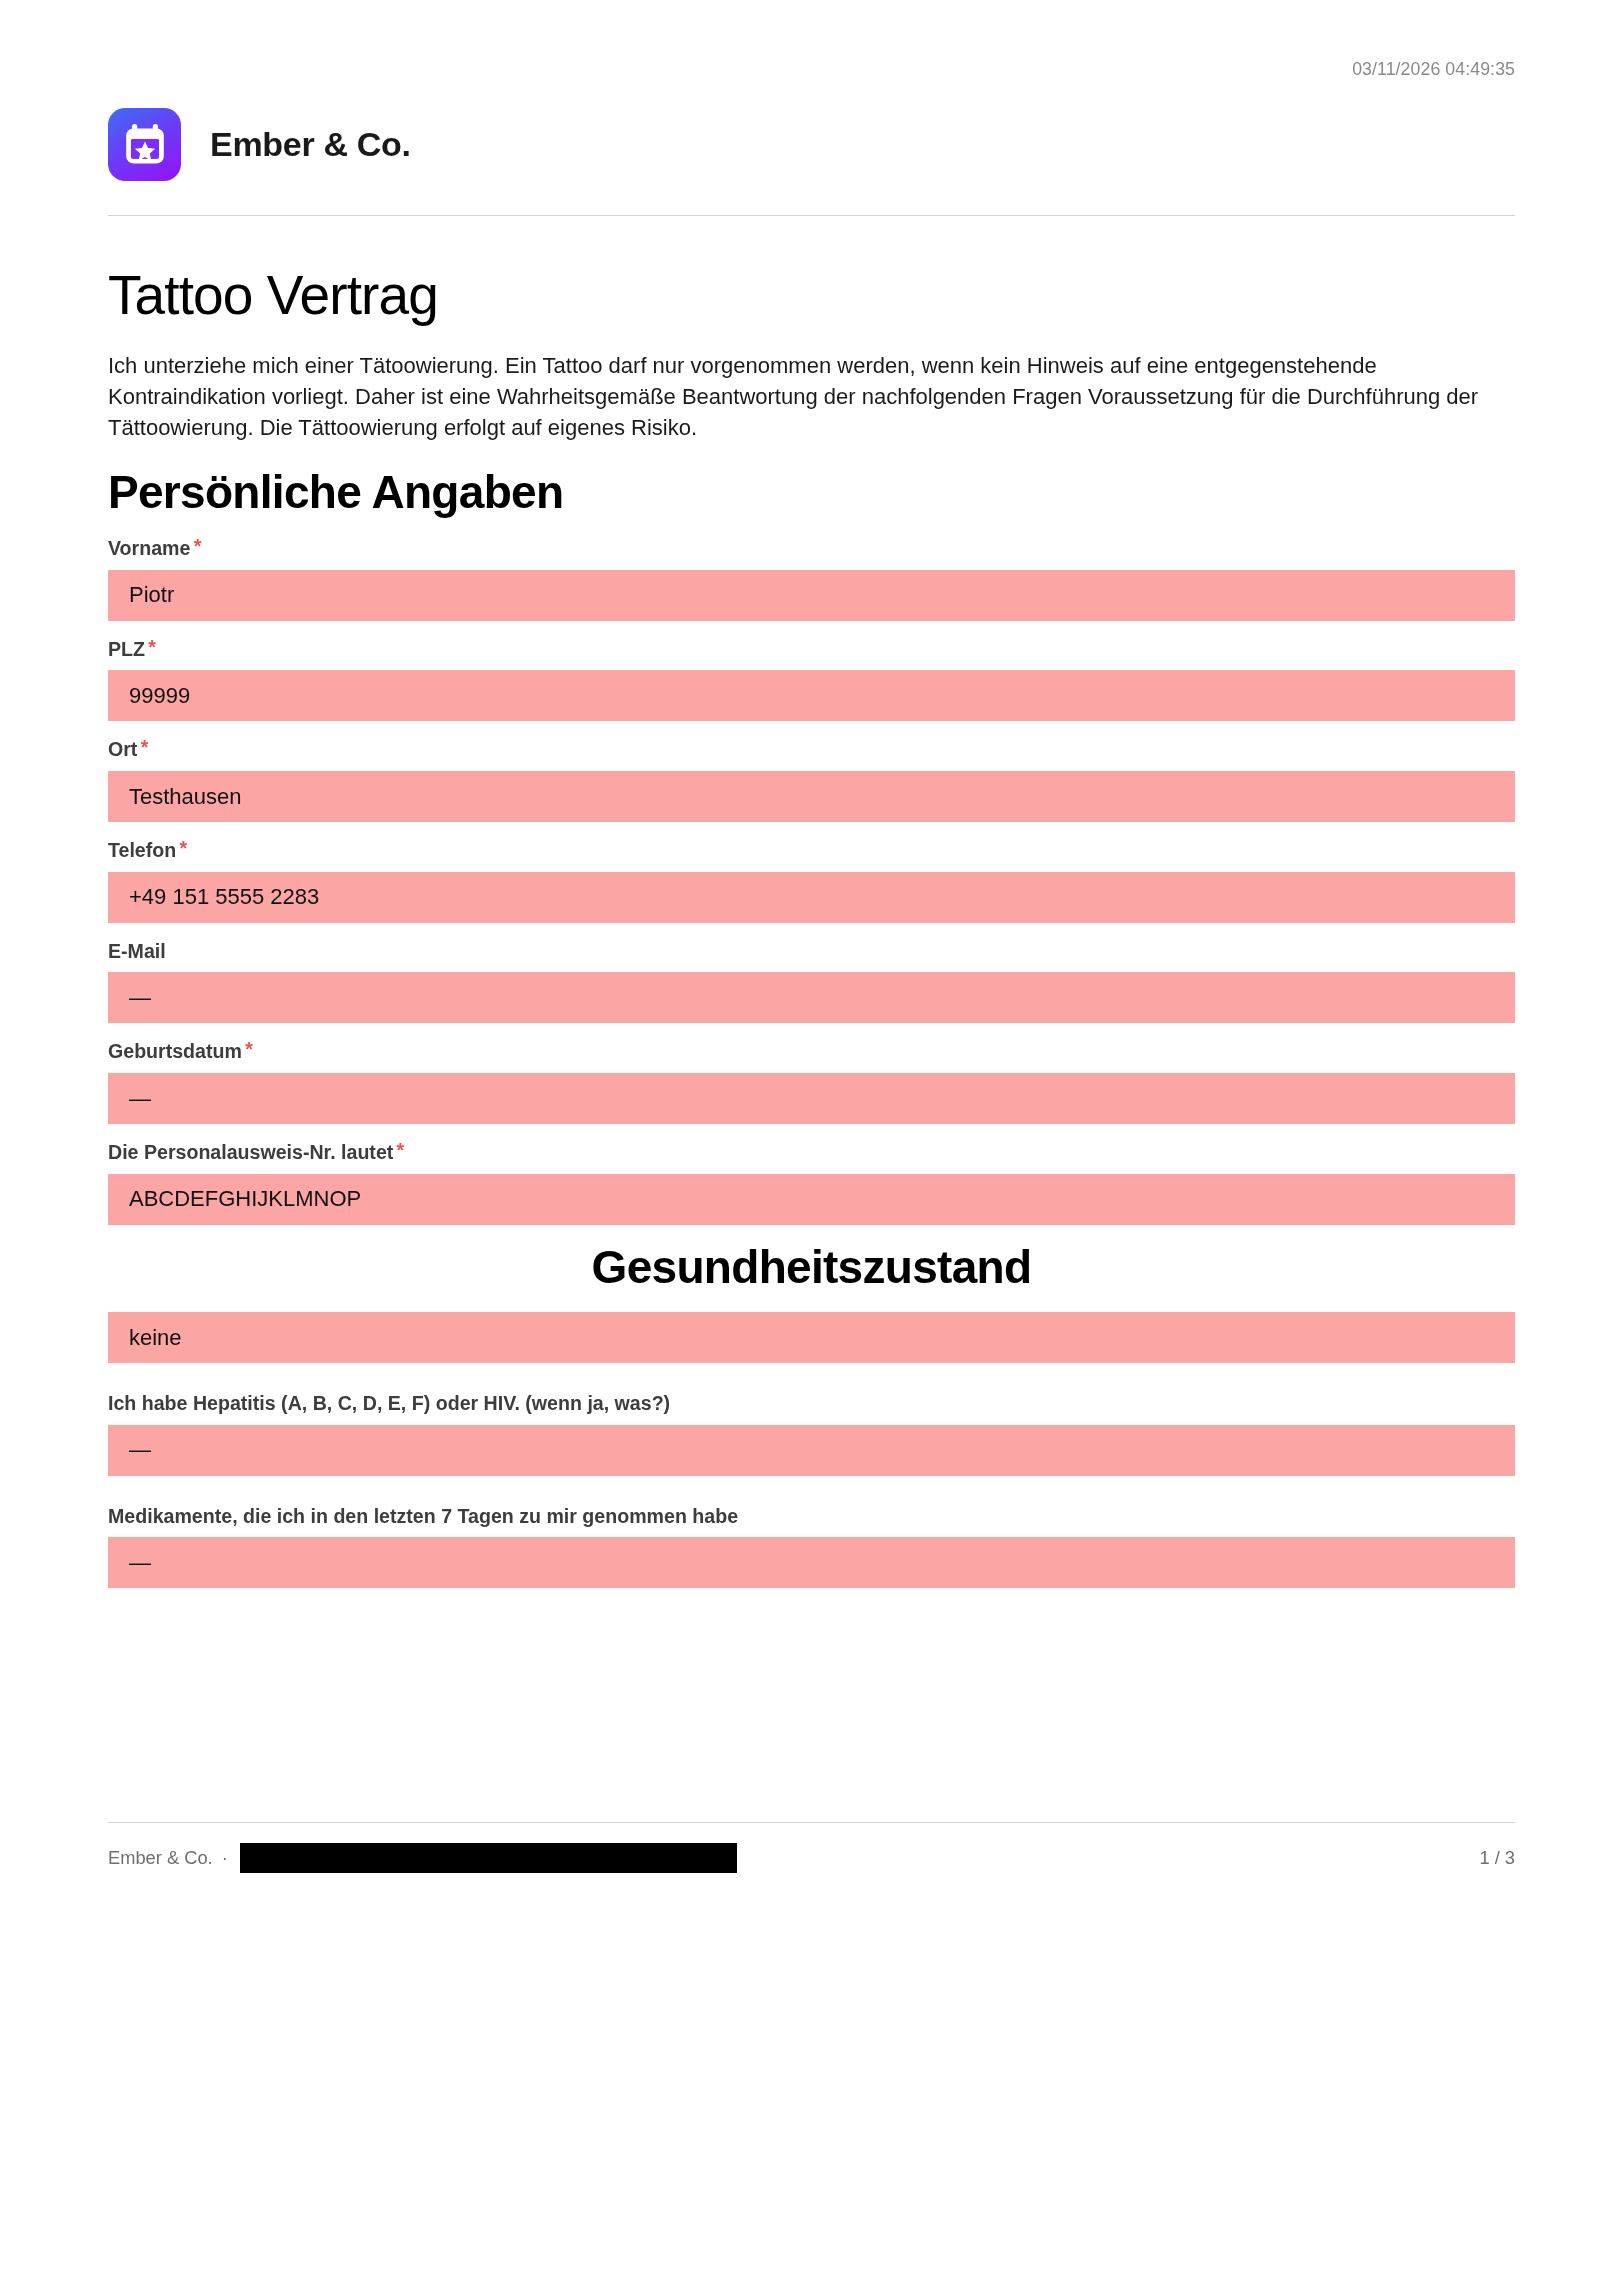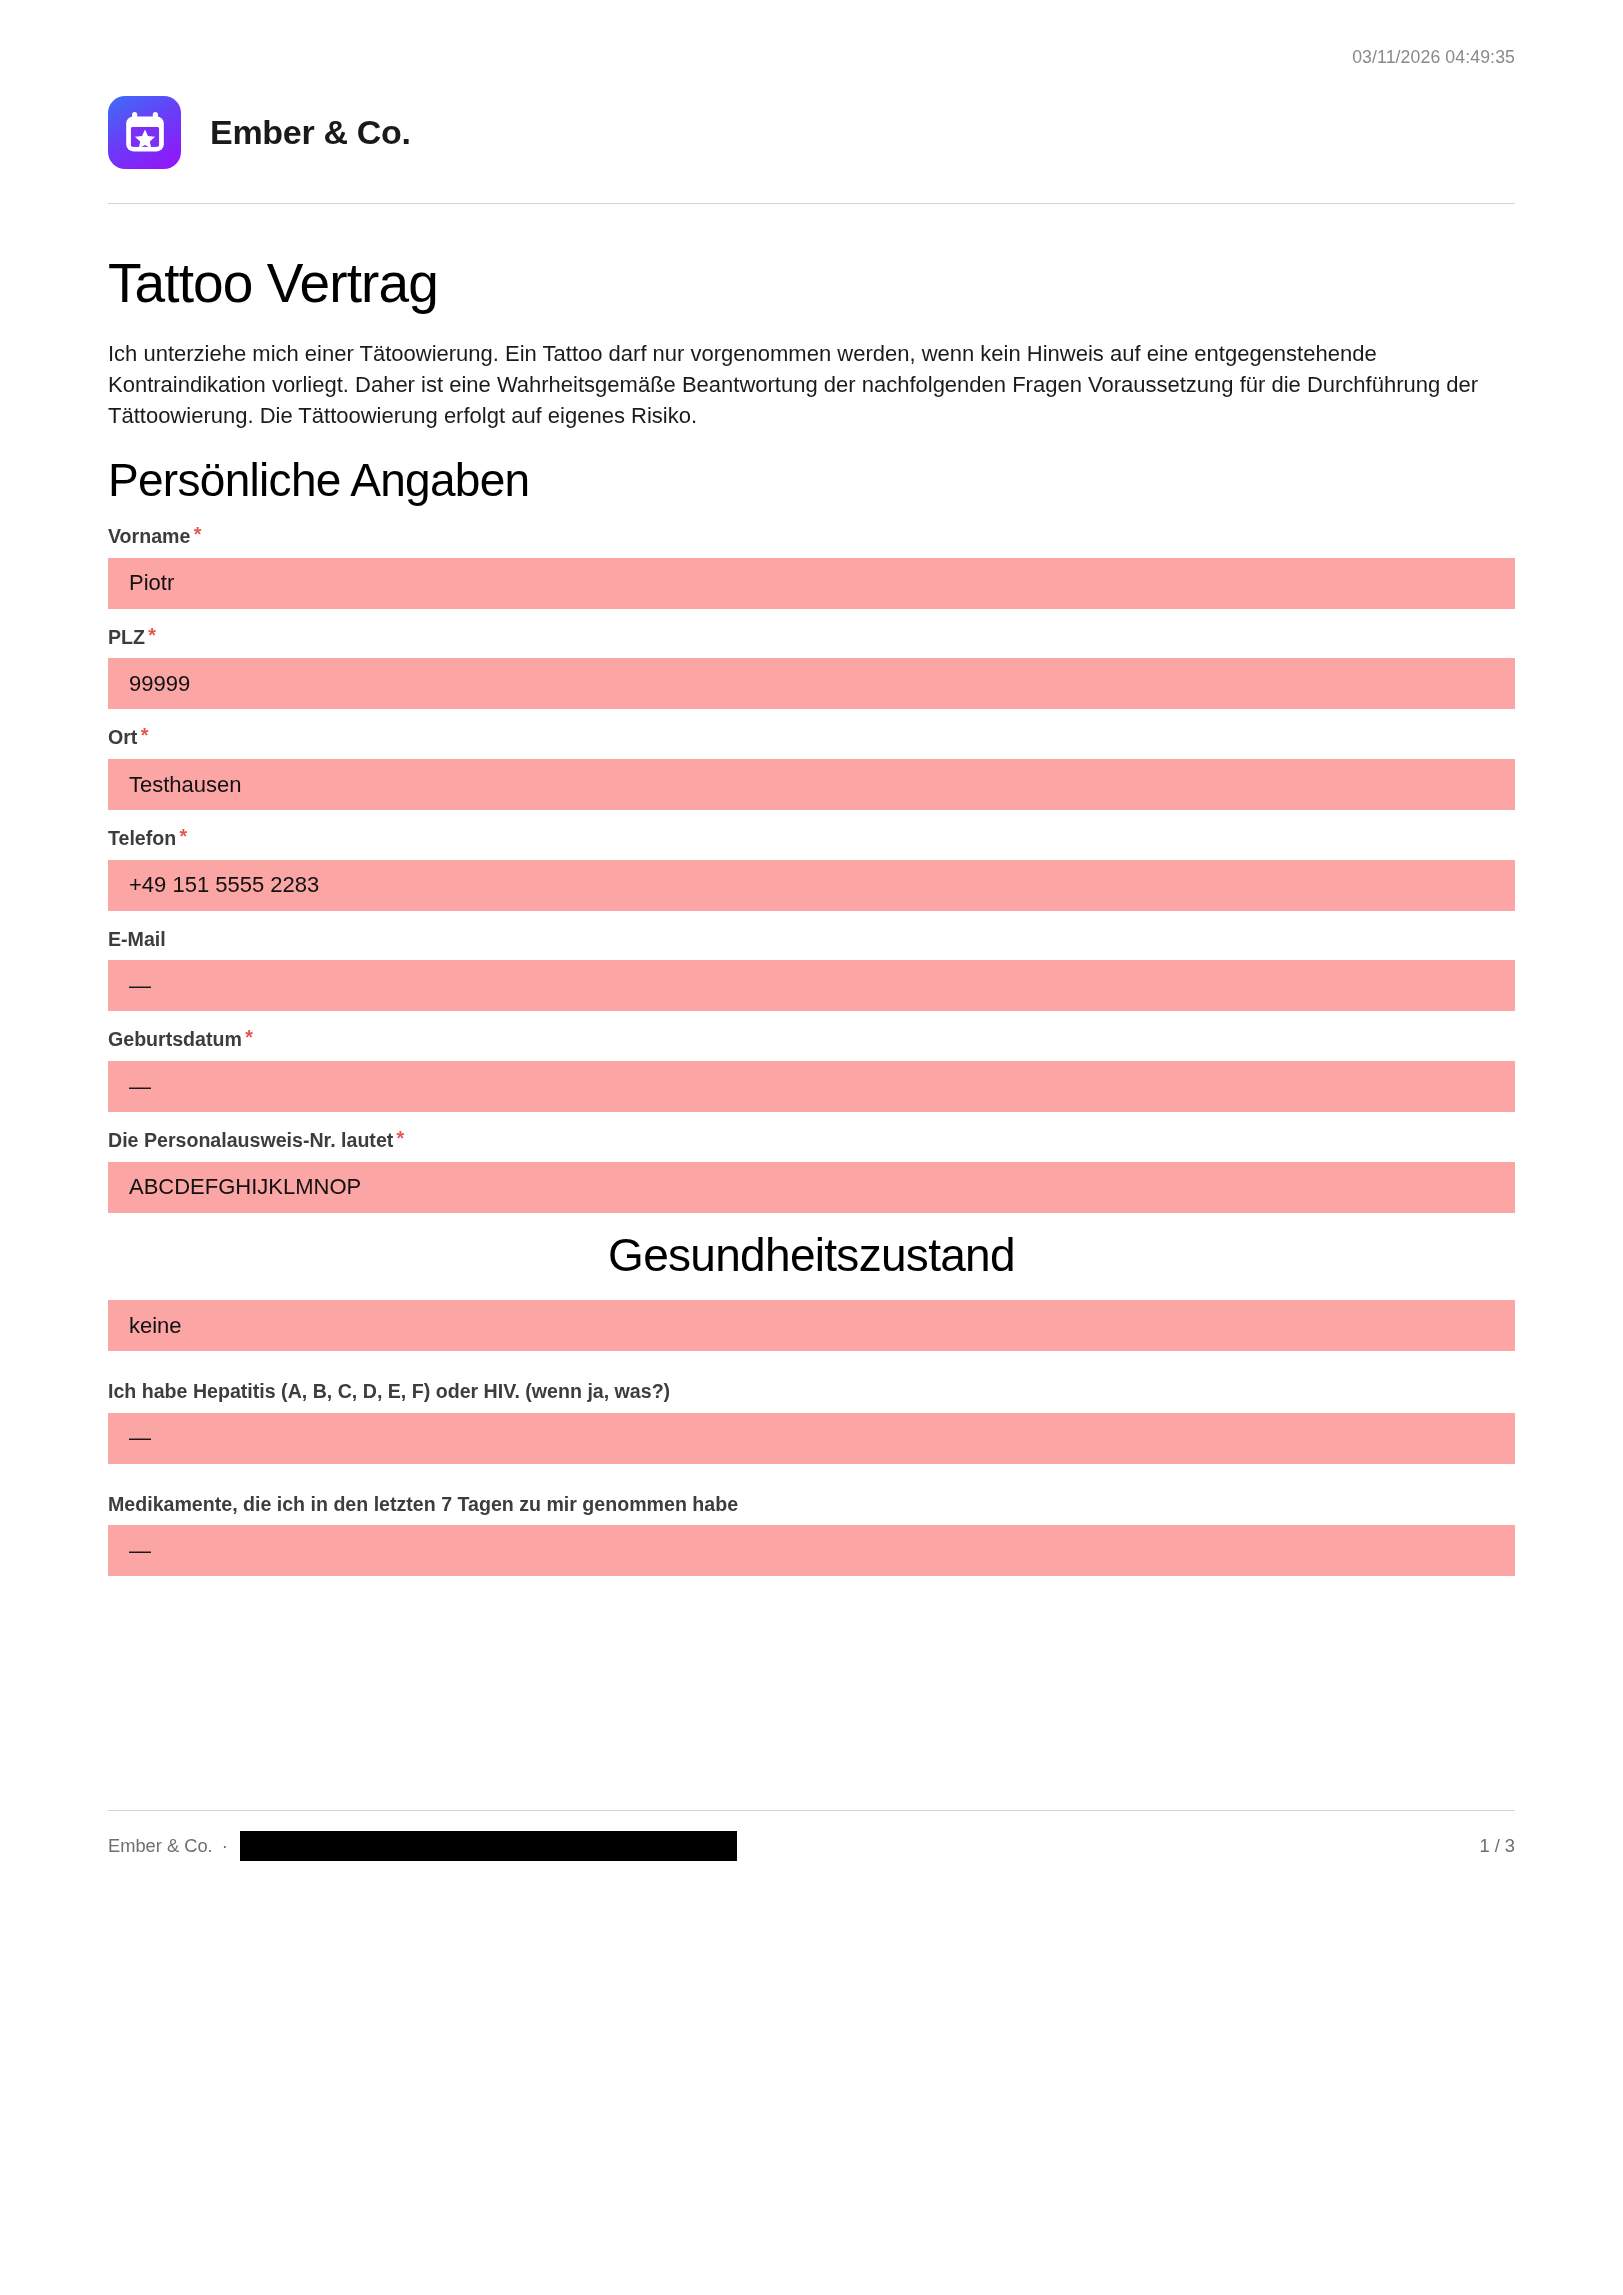--- a/index.html
+++ b/index.html
@@ -13,20 +13,21 @@
     -webkit-font-smoothing: antialiased;
   }
   .page {
     position: relative;
     width: 1623px;
     height: 1932px;
     background: #ffffff;
     box-sizing: border-box;
     padding: 0 108px;
     overflow: hidden;
+    margin-top: 12px;
   }
 
   
   .timestamp-row {
     padding-top: 47px;
     text-align: right;
     font-size: 17.7px;
     color: #8a8a8a;
     letter-spacing: 0.1px;
   }
@@ -75,21 +76,21 @@
     font-size: 22px;
     line-height: 1.42;
     color: #1b1b1b;
     margin: 25px 0 0 0;
     max-width: 1413px;
   }
 
   
   .section-heading {
     font-size: 46px;
-    font-weight: normal;
+    font-weight: bold;
     letter-spacing: -0.7px;
     color: #000000;
     margin: 23.6px 0 19.6px 0;
     line-height: 1.1;
   }
   .section-heading.tight { margin-top: 13px; text-align: center; }
 
   
   .field { margin-bottom: 17px; }
   .field-label {

